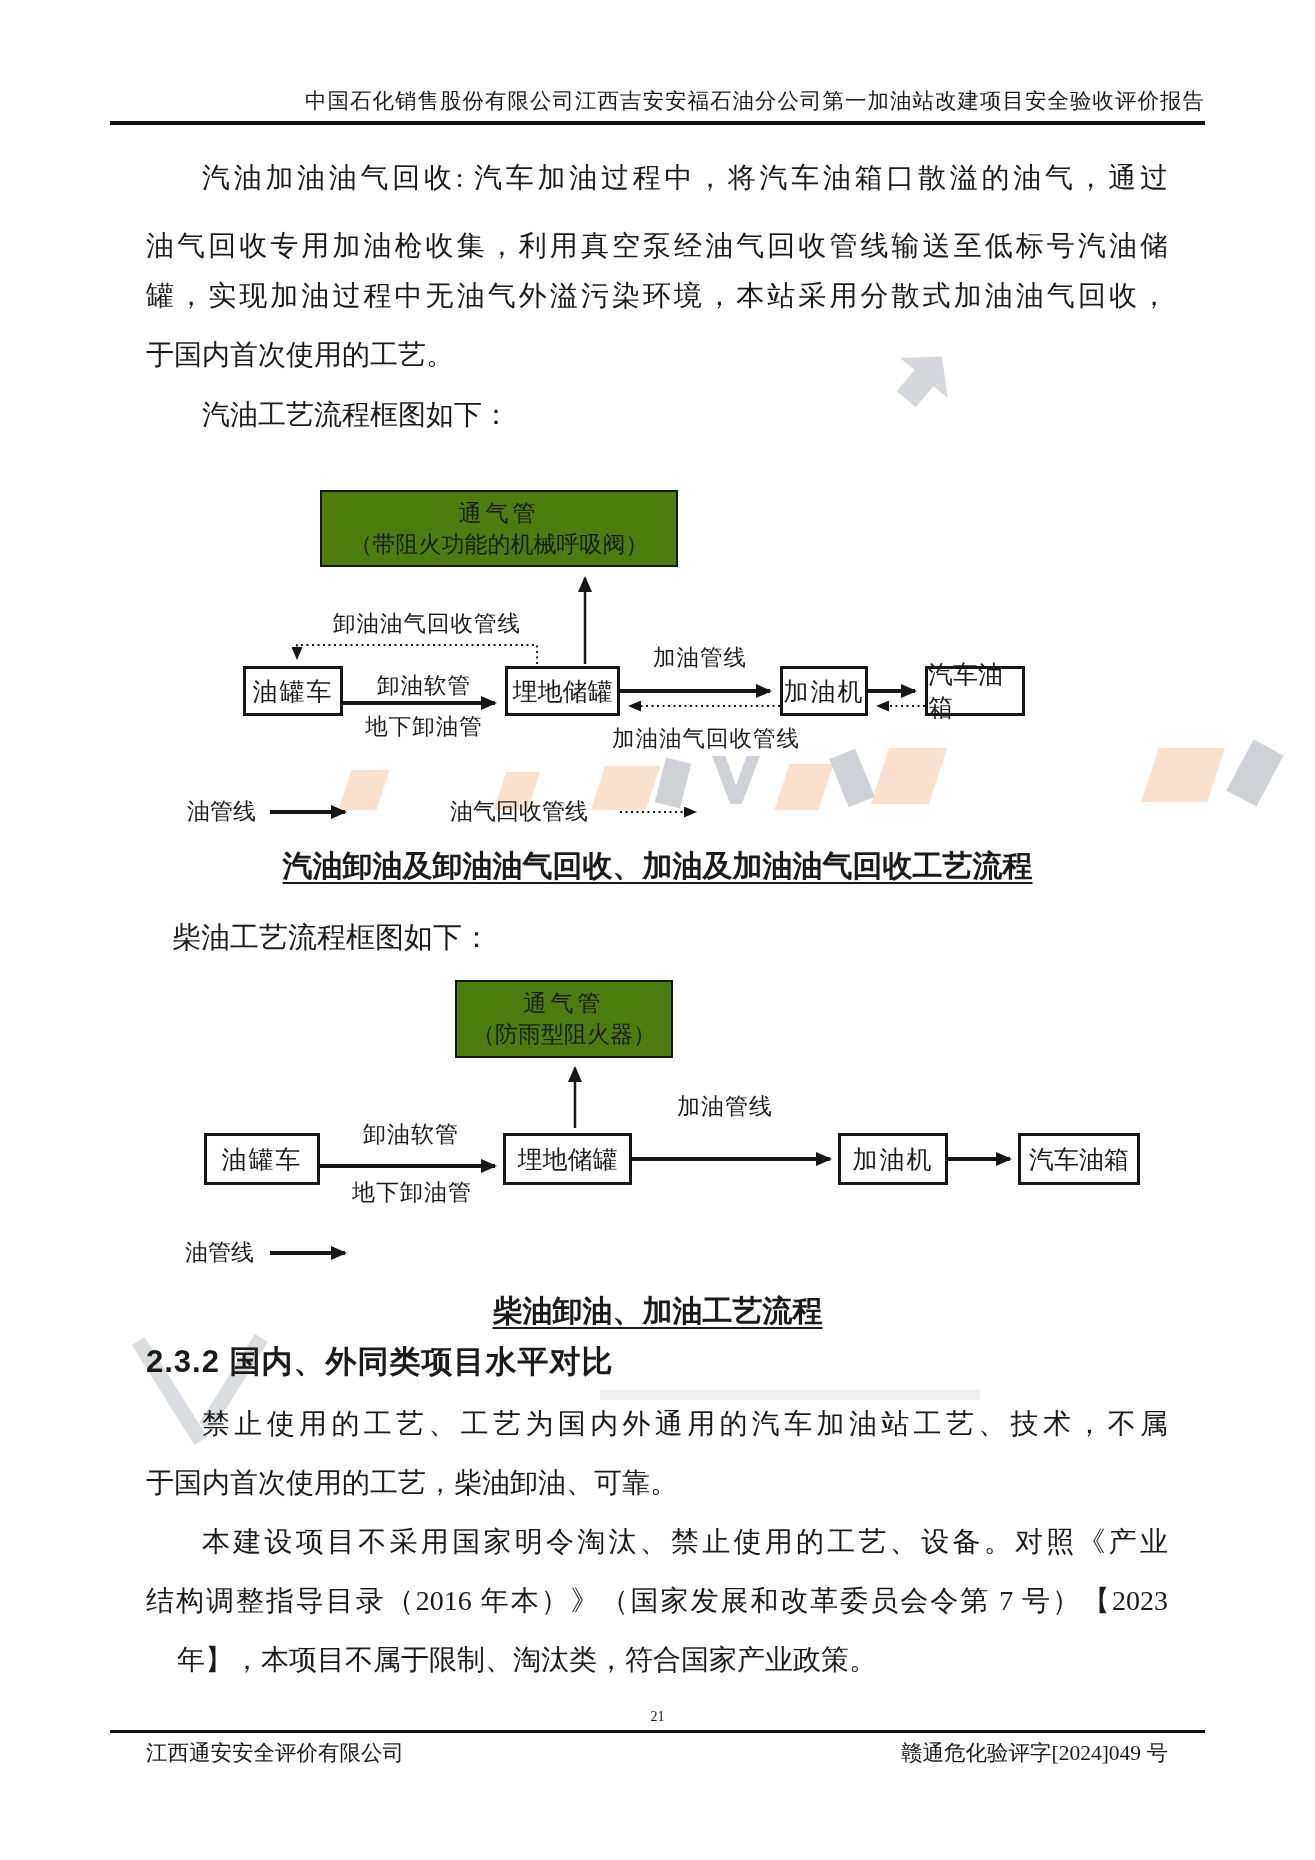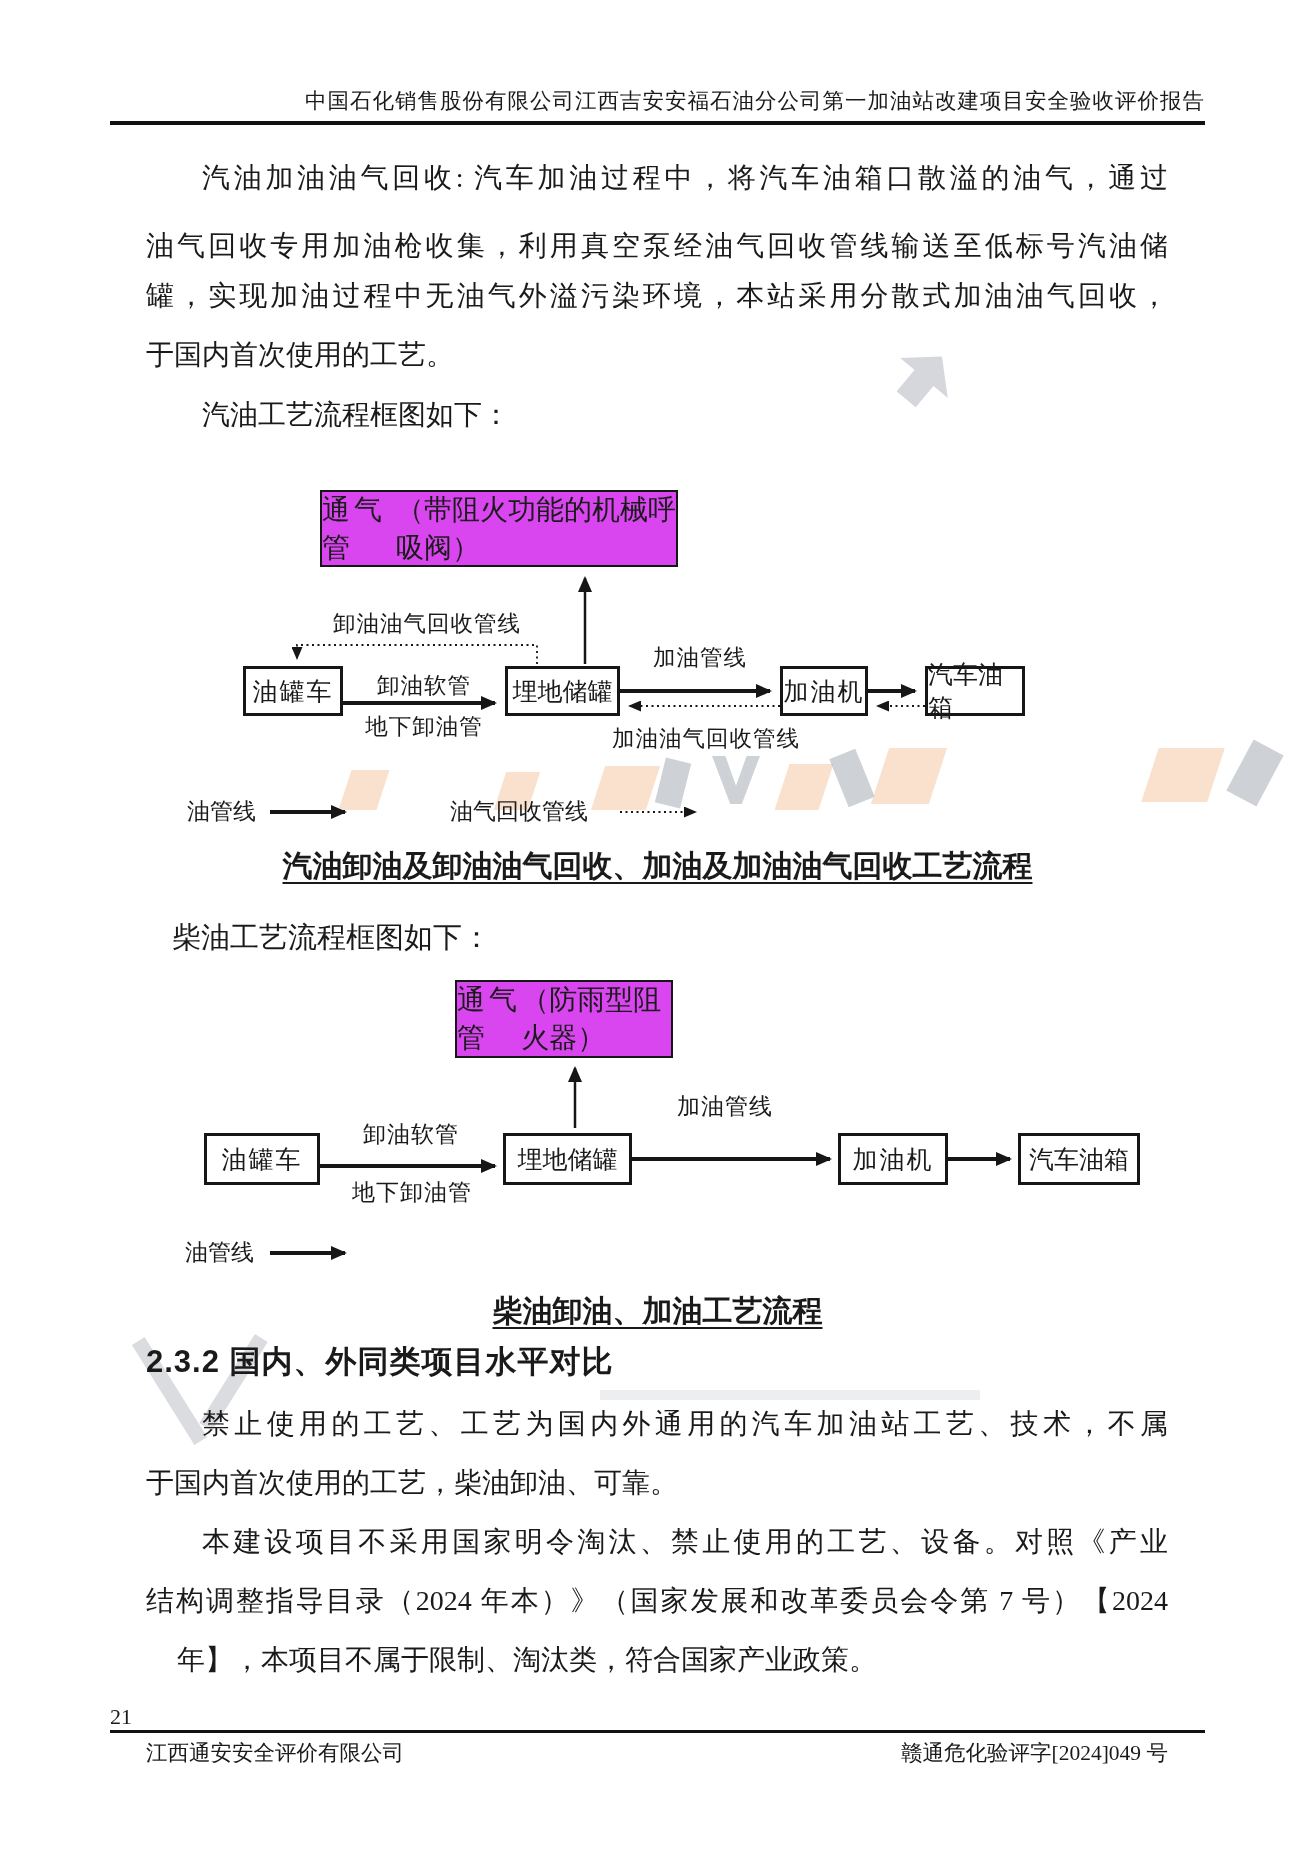--- a/index.html
+++ b/index.html
@@ -15,30 +15,30 @@
   .ind{text-indent:56px;}
   .flowintro{font-size:28px;}
   .caption{left:110px;width:1095px;height:36px;line-height:36px;text-align:center;
            font-weight:bold;font-size:30px;z-index:2;}
   .caption span{text-decoration:underline;text-underline-offset:6px;
                 text-decoration-thickness:2px;}
   .h232{left:146px;top:1341px;width:1060px;height:42px;line-height:42px;
         font-family:"Liberation Sans","DejaVu Sans",sans-serif;font-weight:bold;
         font-size:31px;letter-spacing:1px;z-index:2;}
   .pgnum{left:110px;top:1703px;width:1095px;height:28px;line-height:28px;
-         text-align:left;font-size:22px;z-index:2;}
+         text-align:center;font-size:14px;z-index:2;}
   .ft-rule{left:110px;top:1730px;width:1095px;height:3px;background:#111;z-index:2;}
   .ft-left{left:146px;top:1739px;width:560px;height:28px;line-height:28px;font-size:21.5px;z-index:2;}
   .ft-right{left:640px;top:1739px;width:528px;height:28px;line-height:28px;font-size:21.5px;
             text-align:right;z-index:2;}
   
   .fbox{border:3px solid #161616;background:#fff;display:flex;align-items:center;
         justify-content:center;font-size:25px;letter-spacing:2px;z-index:3;box-sizing:border-box;}
-  .vbox{border:2px solid #161616;background:#d946ef;display:flex;flex-direction:row;
-        align-items:center;justify-content:center;font-size:28px;z-index:3;box-sizing:border-box;}
+  .vbox{border:2px solid #161616;background:#4d7c0f;display:flex;flex-direction:column;
+        align-items:center;justify-content:center;font-size:23px;z-index:3;box-sizing:border-box;}
   .vbox .l1{letter-spacing:4px;}
   .vbox .l2{letter-spacing:0;}
   .flabel{font-size:22.5px;text-align:center;z-index:2;letter-spacing:1px;height:30px;line-height:30px;}
   .legend-t{font-size:23px;height:30px;line-height:30px;z-index:2;}
   svg.lines{position:absolute;left:0;top:0;z-index:1;}
   
   .wm{z-index:0;opacity:.6;}
   .wm-o{background:#f6cdab;transform:skewX(-18deg);}
   .wm-g{background:#aeb2bb;}
   .wm-bar{background:#c2c5cb;}
@@ -114,21 +114,21 @@
 <div class="abs legend-t" style="left:185px;top:1238px;width:90px;">油管线</div>
 
 <div class="abs caption" style="top:1293px;"><span>柴油卸油、加油工艺流程</span></div>
 
 <div class="abs h232">2.3.2 国内、外同类项目水平对比</div>
 
 <div class="abs bodyline jst ind" style="top:1404px;">禁止使用的工艺、工艺为国内外通用的汽车加油站工艺、技术，不属</div>
 <div class="abs bodyline" style="top:1463px;">于国内首次使用的工艺，柴油卸油、可靠。</div>
 
 <div class="abs bodyline jst ind" style="top:1522px;">本建设项目不采用国家明令淘汰、禁止使用的工艺、设备。对照《产业</div>
-<div class="abs bodyline jst" style="top:1581px;">结构调整指导目录（2024 年本）》（国家发展和改革委员会令第 7 号）【2024</div>
+<div class="abs bodyline jst" style="top:1581px;">结构调整指导目录（2016 年本）》（国家发展和改革委员会令第 7 号）【2023</div>
 <div class="abs bodyline" style="top:1640px;margin-left:31px;">年】，本项目不属于限制、淘汰类，符合国家产业政策。</div>
 
 <div class="abs pgnum">21</div>
 <div class="abs ft-rule"></div>
 <div class="abs ft-left">江西通安安全评价有限公司</div>
 <div class="abs ft-right">赣通危化验评字[2024]049 号</div>
 
 <svg class="lines" width="1315" height="1860" viewBox="0 0 1315 1860">
   <defs>
     <marker id="ah" markerUnits="userSpaceOnUse" markerWidth="16" markerHeight="14" refX="14" refY="7" orient="auto">

